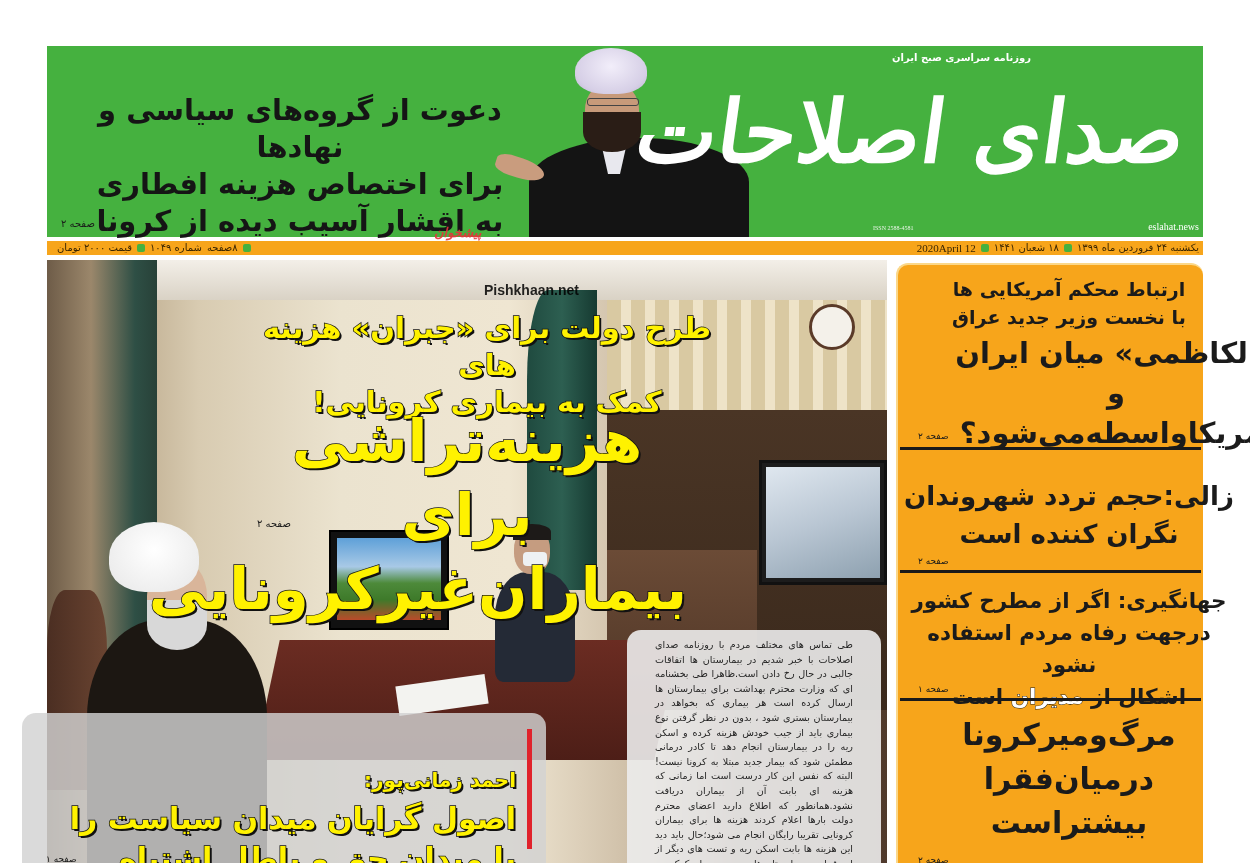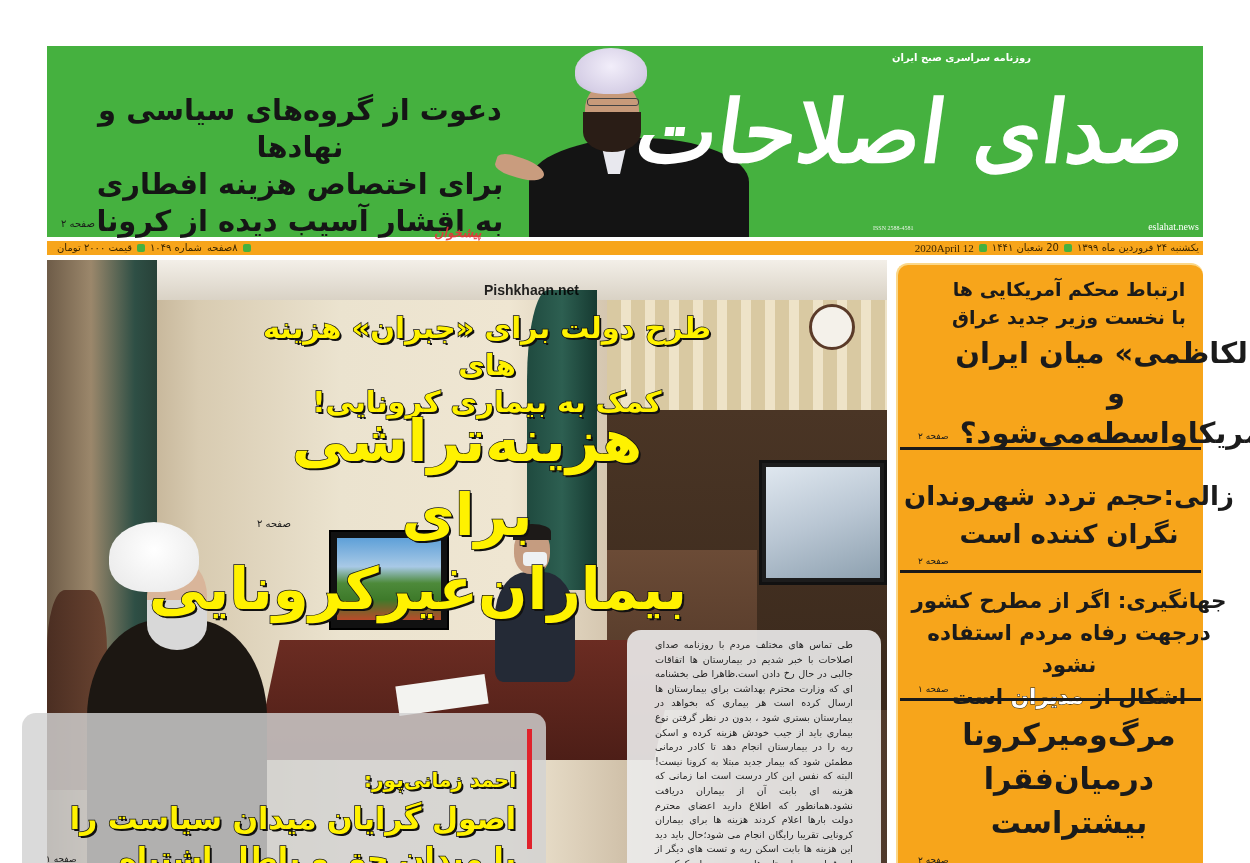--- a/index.html
+++ b/index.html
@@ -126,21 +126,21 @@
       <div class="logo-text">صدای اصلاحات</div>
       <div class="logo-issn">ISSN 2588-4581</div>
       <div class="logo-site">eslahat.news</div>
     </div>
   </div>
 
   <div class="info-strip">
     <div class="info-right">
       <span>یکشنبه ۲۴ فروردین ماه ۱۳۹۹</span>
       <span class="dot"></span>
-      <span>20 شعبان ۱۴۴۱</span>
+      <span>۱۸ شعبان ۱۴۴۱</span>
       <span class="dot"></span>
       <span class="latin">2020April 12</span>
     </div>
     <div class="info-left">
       <span class="dot"></span>
       <span>۸صفحه</span>
       <span>شماره ۱۰۴۹</span>
       <span class="dot"></span>
       <span>قیمت ۲۰۰۰ تومان</span>
     </div>

